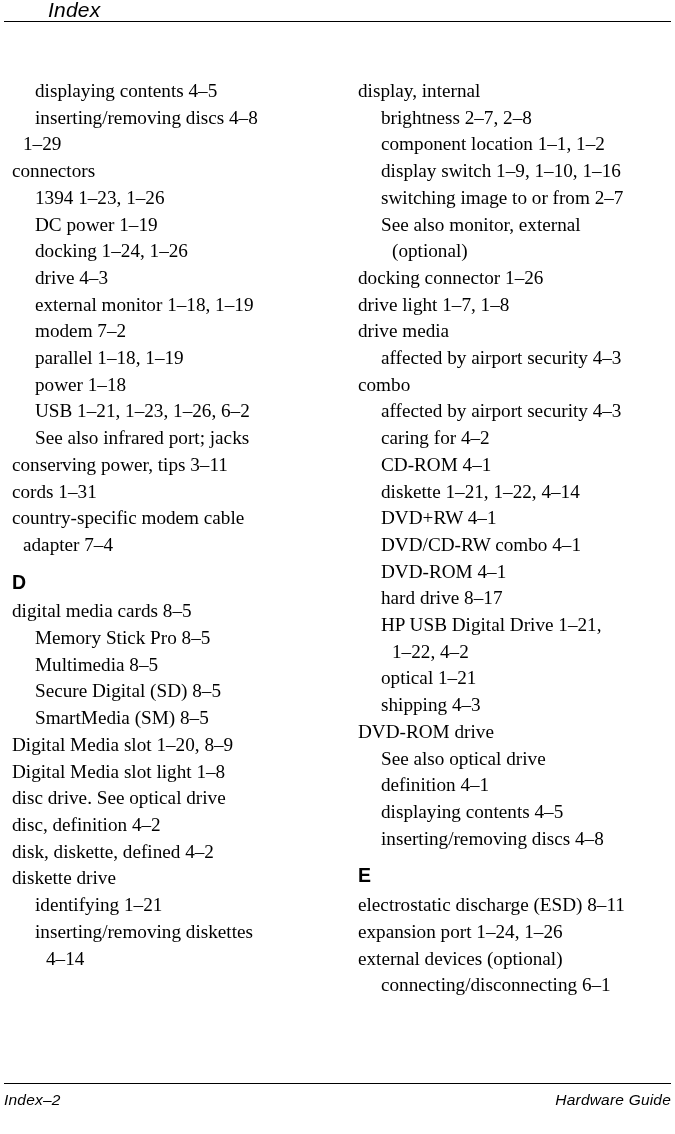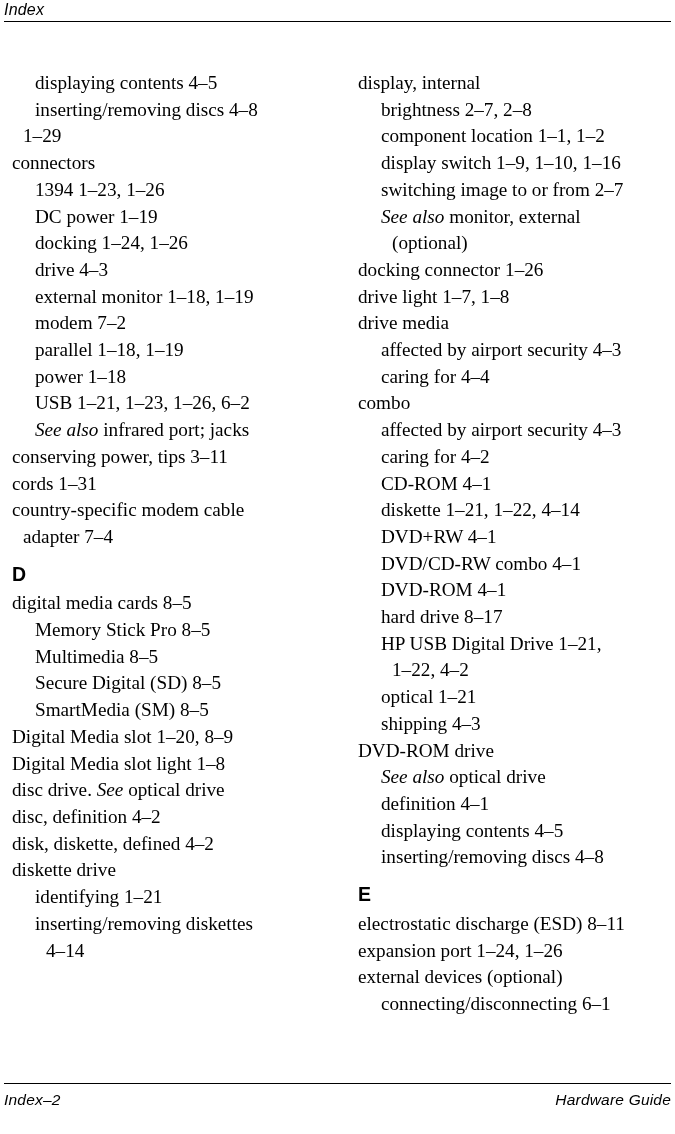--- a/index.html
+++ b/index.html
@@ -28,25 +28,26 @@
   #header {
     position: absolute;
     left: 4px;
     top: 0px;
     width: 667px;
     height: 24px;
   }
   #header .head-text {
     font-family: "Liberation Sans", "DejaVu Sans", sans-serif;
     font-style: italic;
-    font-size: 16px;
+    font-size: 21px;
     line-height: 20px;
     letter-spacing: 0.2px;
     color: #000;
     display: block;
+    margin-left: 44px;
   }
   #header .rule {
     position: absolute;
     left: 0;
     top: 21px;
     width: 667px;
     height: 0;
     border-top: 1.6px solid #000;
   }
 
@@ -86,21 +87,21 @@
   
   #columns {
     position: absolute;
     left: 0;
     top: 62px;
     width: 675px;
     height: 1010px;
   }
   .column {
     position: absolute;
-    top: 8px;
+    top: 16px;
     width: 318px;
   }
   #col-left  { left: 12px; }
   #col-right { left: 358px; }
 
   .entry {
     font-size: 19.2px;
     line-height: 26.7px;
     white-space: pre;
     margin: 0;
@@ -109,21 +110,20 @@
   
   .lvl-0 { padding-left: 0px; }
   
   .lvl-0c { padding-left: 11px; font-family: Liberation Serif, serif; }
   
   .lvl-1 { padding-left: 23px; }
   
   .lvl-1c { padding-left: 34px; }
 
   .entry .ital {
-    font-style: italic;
   }
 
   .letter {
     font-family: "Liberation Sans", "DejaVu Sans", sans-serif;
     font-weight: bold;
     font-size: 19.5px;
     line-height: 26.7px;
     margin: 0;
     padding: 0;
     letter-spacing: 0.3px;
@@ -184,21 +184,20 @@
         <div class="entry lvl-1"><span>brightness 2–7, 2–8</span></div>
         <div class="entry lvl-1"><span>component location 1–1, 1–2</span></div>
         <div class="entry lvl-1"><span>display switch 1–9, 1–10, 1–16</span></div>
         <div class="entry lvl-1"><span>switching image to or from 2–7</span></div>
         <div class="entry lvl-1"><span class="ital">See also</span><span> monitor, external</span></div>
         <div class="entry lvl-1c"><span>(optional)</span></div>
         <div class="entry lvl-0"><span>docking connector 1–26</span></div>
         <div class="entry lvl-0"><span>drive light 1–7, 1–8</span></div>
         <div class="entry lvl-0"><span>drive media</span></div>
         <div class="entry lvl-1"><span>affected by airport security 4–3</span></div>
-        <div class="entry lvl-1"><span>caring for 4–4</span></div>
         <div class="entry lvl-0"><span>combo</span></div>
         <div class="entry lvl-1"><span>affected by airport security 4–3</span></div>
         <div class="entry lvl-1"><span>caring for 4–2</span></div>
         <div class="entry lvl-1"><span>CD-ROM 4–1</span></div>
         <div class="entry lvl-1"><span>diskette 1–21, 1–22, 4–14</span></div>
         <div class="entry lvl-1"><span>DVD+RW 4–1</span></div>
         <div class="entry lvl-1"><span>DVD/CD-RW combo 4–1</span></div>
         <div class="entry lvl-1"><span>DVD-ROM 4–1</span></div>
         <div class="entry lvl-1"><span>hard drive 8–17</span></div>
         <div class="entry lvl-1"><span>HP USB Digital Drive 1–21,</span></div>

